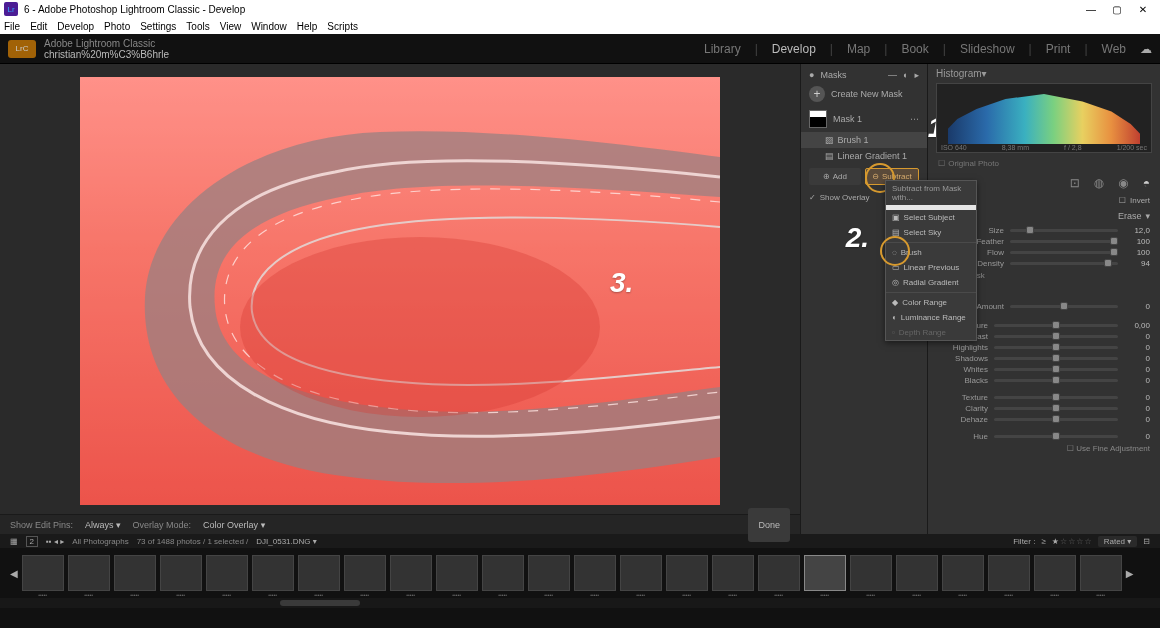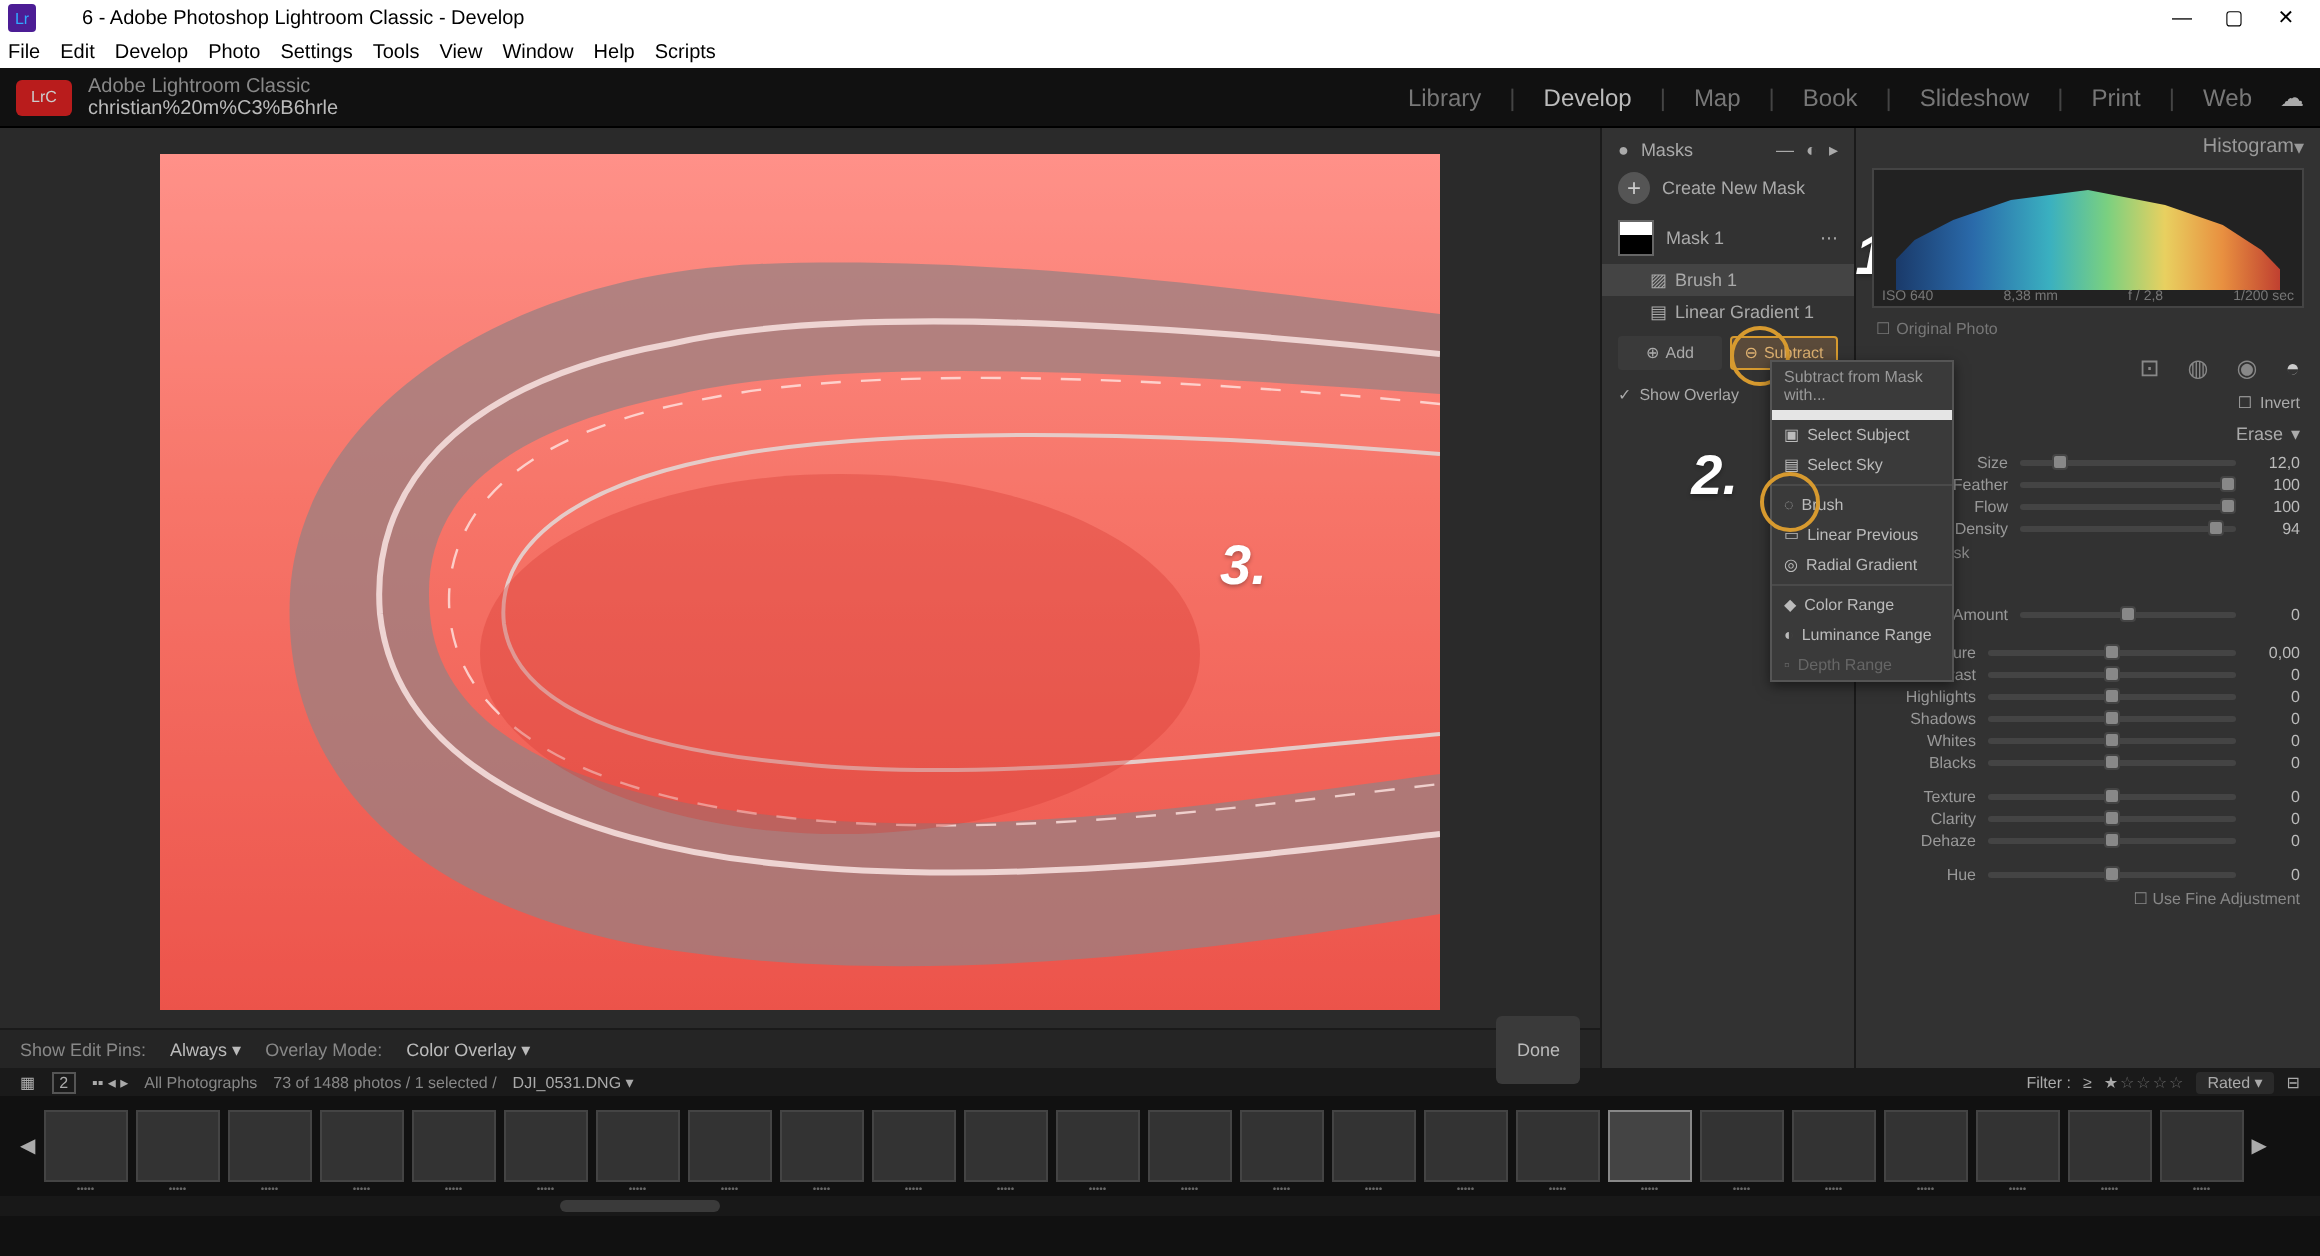--- a/index.html
+++ b/index.html
@@ -1,26 +1,26 @@
 <!DOCTYPE html>
 <html><head>
 <meta charset="utf-8">
 <style>
 * { margin: 0; padding: 0; box-sizing: border-box; font-family: 'Segoe UI', Arial, sans-serif; }
 body { background: #111; color: #aaa; width: 1160px; height: 628px; overflow: hidden; position: relative; font-size: 10px; }
 
 .titlebar { height: 18px; background: #fff; color: #000; display: flex; align-items: center; padding: 0 4px; font-size: 10px; }
-.titlebar .icon { width: 14px; height: 14px; background: #4c1d95; margin-right: 23px; display:flex; align-items:center; justify-content:center; color:#31a8ff; font-size:8px; border-radius:2px;}
+.titlebar .icon { width: 14px; height: 14px; background: #4c1d95; margin-right: 6px; display:flex; align-items:center; justify-content:center; color:#31a8ff; font-size:8px; border-radius:2px;}
 .titlebar .spacer { flex: 1; }
 .titlebar .winbtn { width: 26px; text-align: center; font-size: 10px; }
 
 .menubar { height: 16px; background: #fff; color: #000; display: flex; align-items: center; padding: 0 4px; font-size: 10px; gap: 10px; }
 
 .identity { height: 30px; background: #111; display: flex; align-items: center; padding: 0 8px; border-bottom: 1px solid #000;}
-.identity .lrlogo { width: 28px; height: 18px; background:#b91c1c; border-radius:3px; display:flex; align-items:center; justify-content:center; color:#ccc; font-size:8px;}
+.identity .lrlogo { width: 28px; height: 18px; background:#a16207; border-radius:3px; display:flex; align-items:center; justify-content:center; color:#ccc; font-size:8px;}
 .identity .idtext { margin-left: 8px; font-size: 10px; color:#888; line-height:1.1;}
 .identity .modules { margin-left:auto; display:flex; gap:14px; font-size:12px; color:#777; }
 .identity .modules span.active { color:#bbb; }
 .identity .modules .sep { color:#444; }
 .identity .cloud { margin-left:14px; font-size:12px;}
 
 .loupe { display:flex; height: 470px; }
 .image-area { flex:1; background:#2a2a2a; position:relative; display:flex; flex-direction:column;}
 .image-wrap { flex:1; display:flex; align-items:center; justify-content:center; padding:8px 10px 4px 10px;}
 .photo { width: 640px; height: 428px; position:relative; background: linear-gradient(180deg, #ff8f88 0%, #f46a5e 40%, #e63d35 100%); overflow:hidden; }
@@ -48,21 +48,21 @@
 .overlay-chk { padding:4px 8px; display:flex; align-items:center; gap:4px; font-size:8px;}
 
 .dropdown { position:absolute; left:84px; top:116px; width:92px; background:#3a3a3a; border:1px solid #555; font-size:8px; z-index:10; box-shadow:0 2px 6px rgba(0,0,0,.5);}
 .dropdown .dd-hdr { padding:3px 6px; color:#999; border-bottom:5px solid #e5e5e5;}
 .dropdown .dd-item { padding:3px 6px; display:flex; align-items:center; gap:4px; color:#bbb;}
 .dropdown .dd-item.hl { position:relative; }
 .dropdown .dd-sep { height:1px; background:#4a4a4a; margin:2px 0;}
 .dropdown .dd-item.dim { color:#666; }
 
 .edit-col { flex:1; background:#323232; font-size:9px; }
-.histo-hdr { display:flex; justify-content:flex-end; padding:4px 8px; font-size:10px; color:#999;}
+.histo-hdr { display:flex; padding:4px 8px; font-size:10px; color:#999;}
 .histo { margin:0 8px 4px 8px; height:70px; background:#222; border:1px solid #444; position:relative; overflow:hidden;}
 .histo-grad { position:absolute; bottom:8px; left:5%; right:5%; height:50px; background: linear-gradient(90deg, #1a3a6a 0%, #2a6aaa 20%, #3ab0c0 40%, #7ad080 55%, #e8d060 70%, #e89040 85%, #c04030 100%); clip-path: polygon(0 100%, 0 70%, 5% 50%, 15% 30%, 30% 10%, 50% 0%, 70% 15%, 85% 35%, 95% 60%, 100% 80%, 100% 100%);}
 .histo-info { position:absolute; bottom:0; left:0; right:0; font-size:7px; display:flex; justify-content:space-between; padding:1px 4px; color:#777;}
 .orig { padding:2px 10px; font-size:8px; color:#777; display:flex; align-items:center; gap:3px;}
 
 .tool-row { display:flex; gap:14px; padding:6px 10px 4px 10px; justify-content:flex-end; color:#888; font-size:12px;}
 .tool-row .active-tool { color:#ccc; }
 
 .section { padding:2px 10px; }
 .section .sec-hdr { display:flex; justify-content:flex-end; align-items:center; gap:4px; padding:2px 0; font-size:9px; color:#aaa;}

